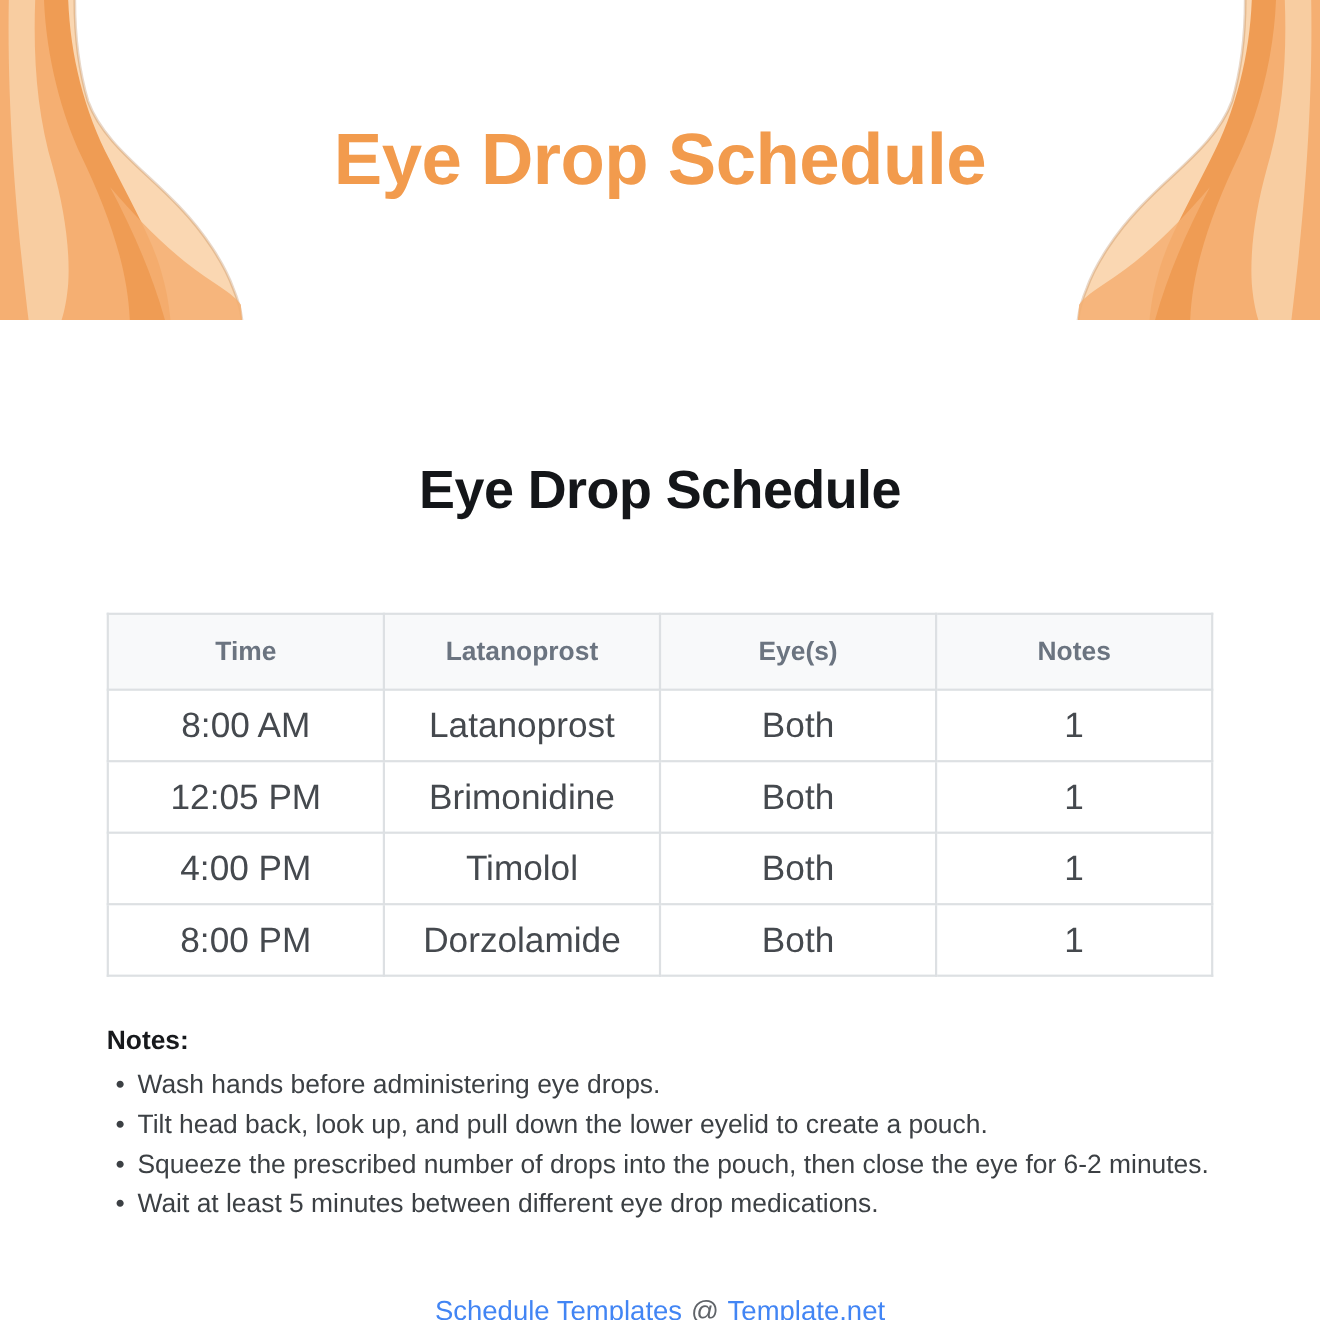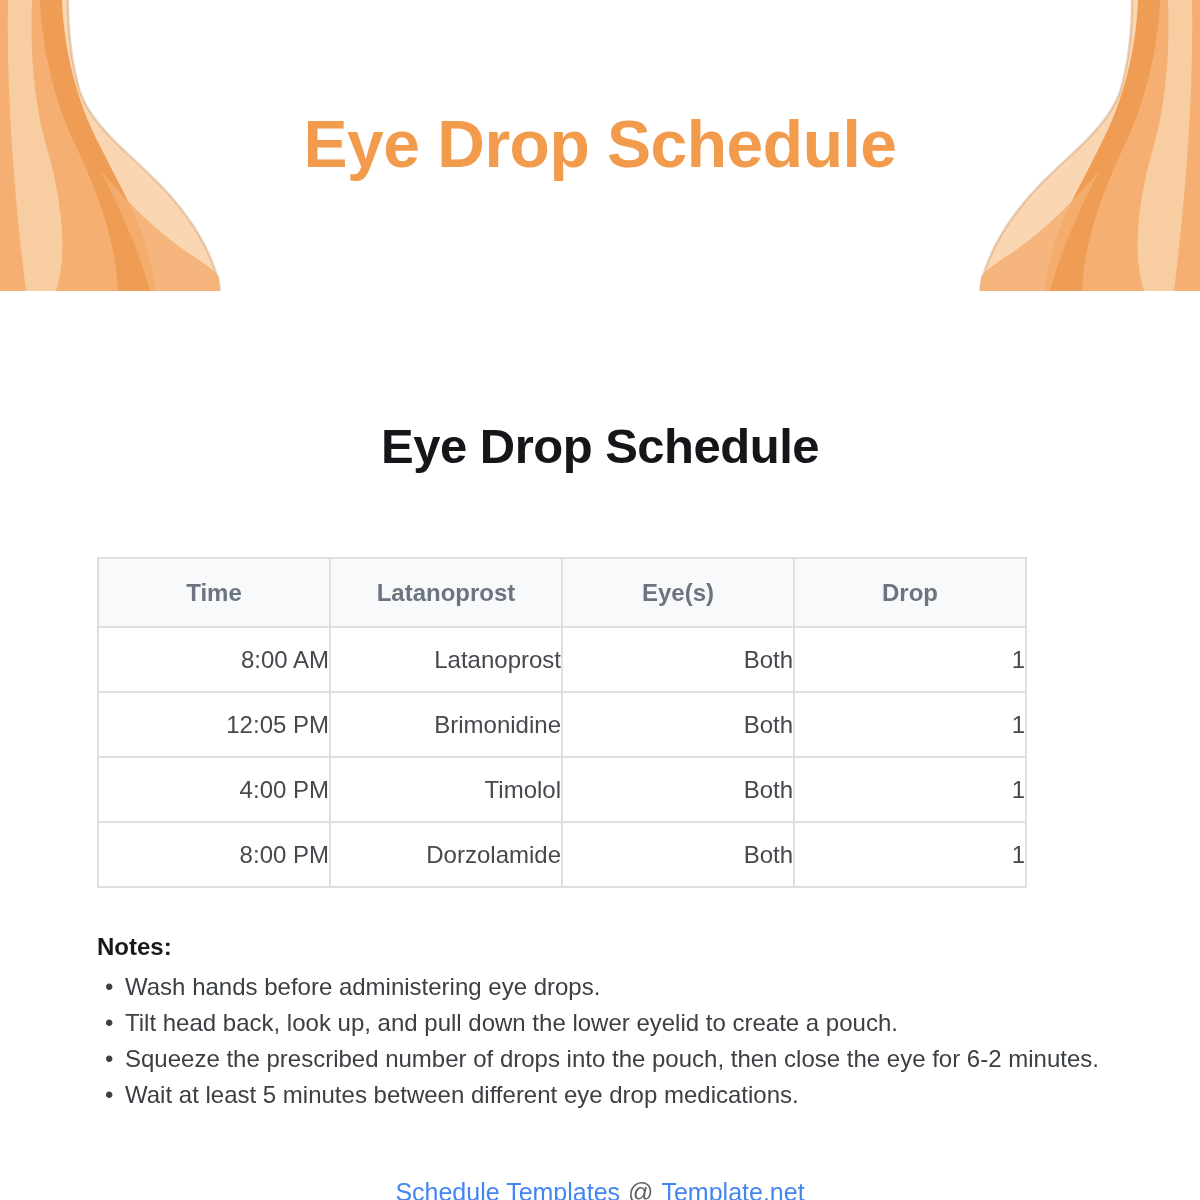--- a/index.html
+++ b/index.html
@@ -26,38 +26,37 @@
   }
   .doc-title {
     position:absolute; top:418px; left:0; width:100%;
     text-align:center;
     font-size:49px; font-weight:bold; letter-spacing:-0.5px;
     color:#141619;
   }
 
   
   .schedule-table {
-    position:absolute; left:97px; top:557px; width:930px;
+    position:absolute; left:97px; top:557px; width:1006px;
     border-collapse:collapse; table-layout:fixed;
   }
   .schedule-table th, .schedule-table td {
     border:2px solid var(--table-border,#dde0e3);
     text-align:center; vertical-align:middle;
   }
   .schedule-table th {
     height:69px;
     background:var(--header-bg,#f8f9fa);
     color:var(--header-text,#6b7480);
     font-size:24px; font-weight:bold;
   }
   .schedule-table td {
     height:65px;
     color:var(--cell-text,#45494e);
-    font-size:24px;
-    text-align:right;
+    font-size:32px;
   }
 
   
   .notes { position:absolute; left:97px; top:929px; width:1006px; }
   .notes-label {
     font-size:24px; font-weight:bold; color:#17191c; line-height:36px;
   }
   .notes-list { list-style:none; margin:4px 0 0 0; padding:0; }
   .notes-list li {
     position:relative; padding-left:28px;
@@ -111,21 +110,21 @@
   <h1 class="brand-title">Eye Drop Schedule</h1>
 
   <h2 class="doc-title">Eye Drop Schedule</h2>
 
   <table class="schedule-table">
     <thead>
       <tr>
         <th>Time</th>
         <th>Latanoprost</th>
         <th>Eye(s)</th>
-        <th>Drop</th>
+        <th>Notes</th>
       </tr>
     </thead>
     <tbody>
       <tr>
         <td>8:00 AM</td>
         <td>Latanoprost</td>
         <td>Both</td>
         <td>1</td>
       </tr>
       <tr>

